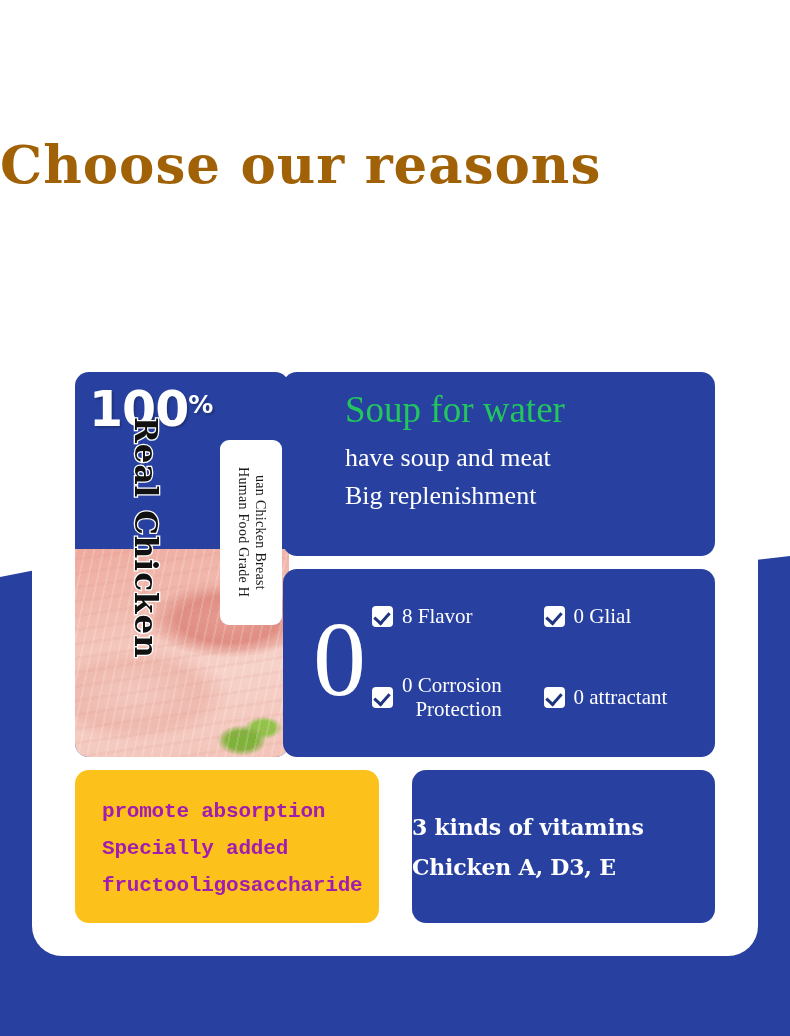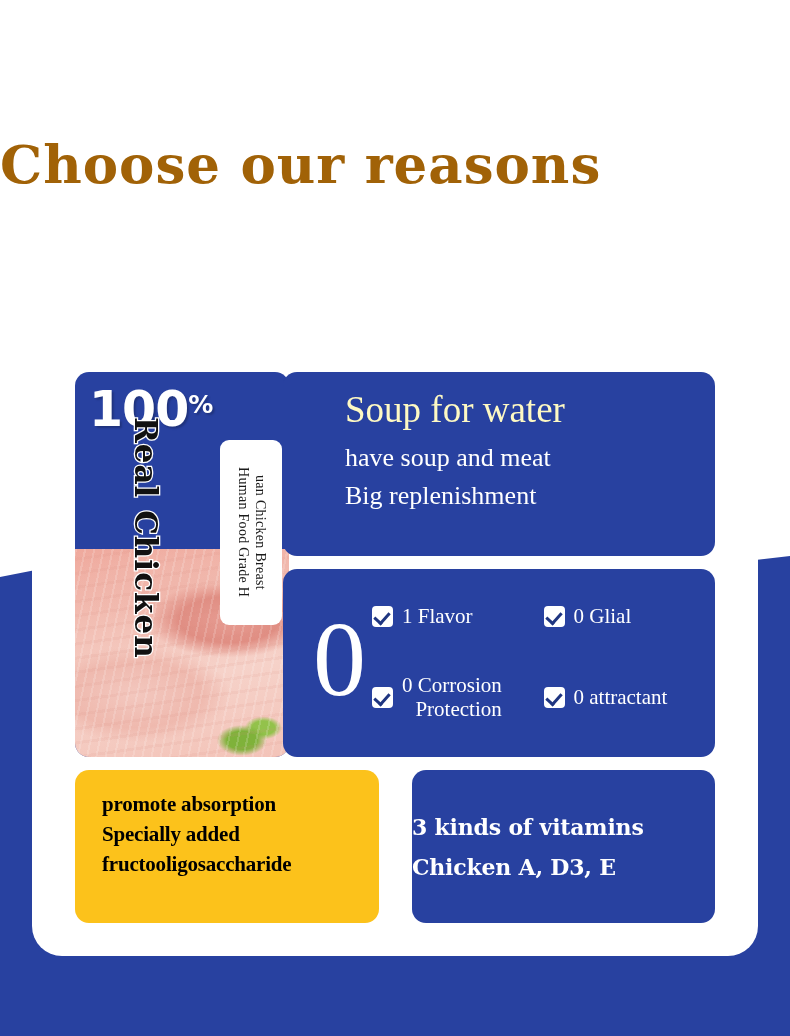--- a/index.html
+++ b/index.html
@@ -190,21 +190,21 @@
     left: 208px;
     top: 0;
     width: 432px;
     height: 184px;
     padding: 18px 0 0 62px;
   }
   .soup-title {
     font-family: "Liberation Serif", serif;
     font-size: 37px;
     line-height: 1.08;
-    color: #fef9c3;
+    color: #22c55e;
     margin-bottom: 9px;
   }
   .soup-sub {
     font-family: "Liberation Serif", serif;
     font-size: 26px;
     line-height: 1.45;
     color: #ffffff;
     margin-left: 0;
   }
 
@@ -269,26 +269,27 @@
 
   
   .panel-promote {
     left: 0;
     top: 398px;
     width: 304px;
     height: 153px;
     padding: 20px 0 0 27px;
   }
   .promote-line {
-    font-family: Liberation Serif, serif;
+    font-family: Liberation Mono, monospace;
     font-weight: bold;
     font-size: 21px;
     line-height: 1.42;
-    color: #000000;
+    color: #a21caf;
     letter-spacing: -0.2px;
+    margin-top: 7px;
   }
 
   
   .panel-vitamin {
     left: 337px;
     top: 398px;
     width: 303px;
     height: 153px;
     display: flex;
     flex-direction: column;
@@ -337,21 +338,21 @@
     <div class="soup-sub">have soup and meat</div>
     <div class="soup-sub">Big replenishment</div>
   </div>
 
   <div class="panel panel-blue panel-zero">
     <div class="zero-big">0</div>
     <div class="zero-grid">
 
       <div class="zero-item">
         <span class="checkbox"></span>
-        <span class="zero-label">1 Flavor</span>
+        <span class="zero-label">8 Flavor</span>
       </div>
 
       <div class="zero-item">
         <span class="checkbox"></span>
         <span class="zero-label">0 Glial</span>
       </div>
 
       <div class="zero-item">
         <span class="checkbox"></span>
         <span class="zero-label two-line"><span>0 Corrosion</span><br><span>Protection</span></span>

